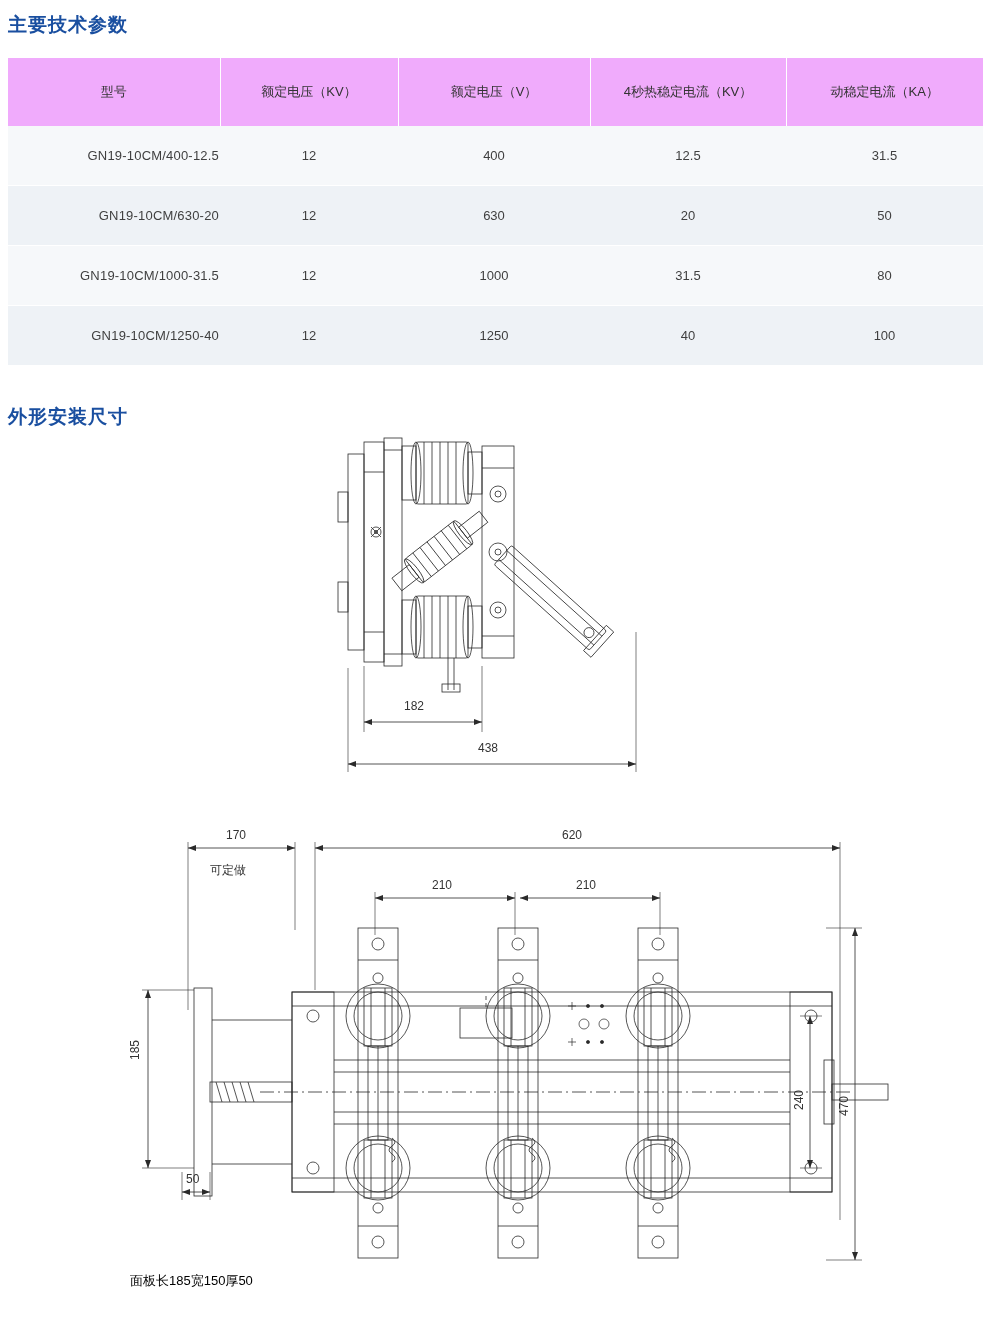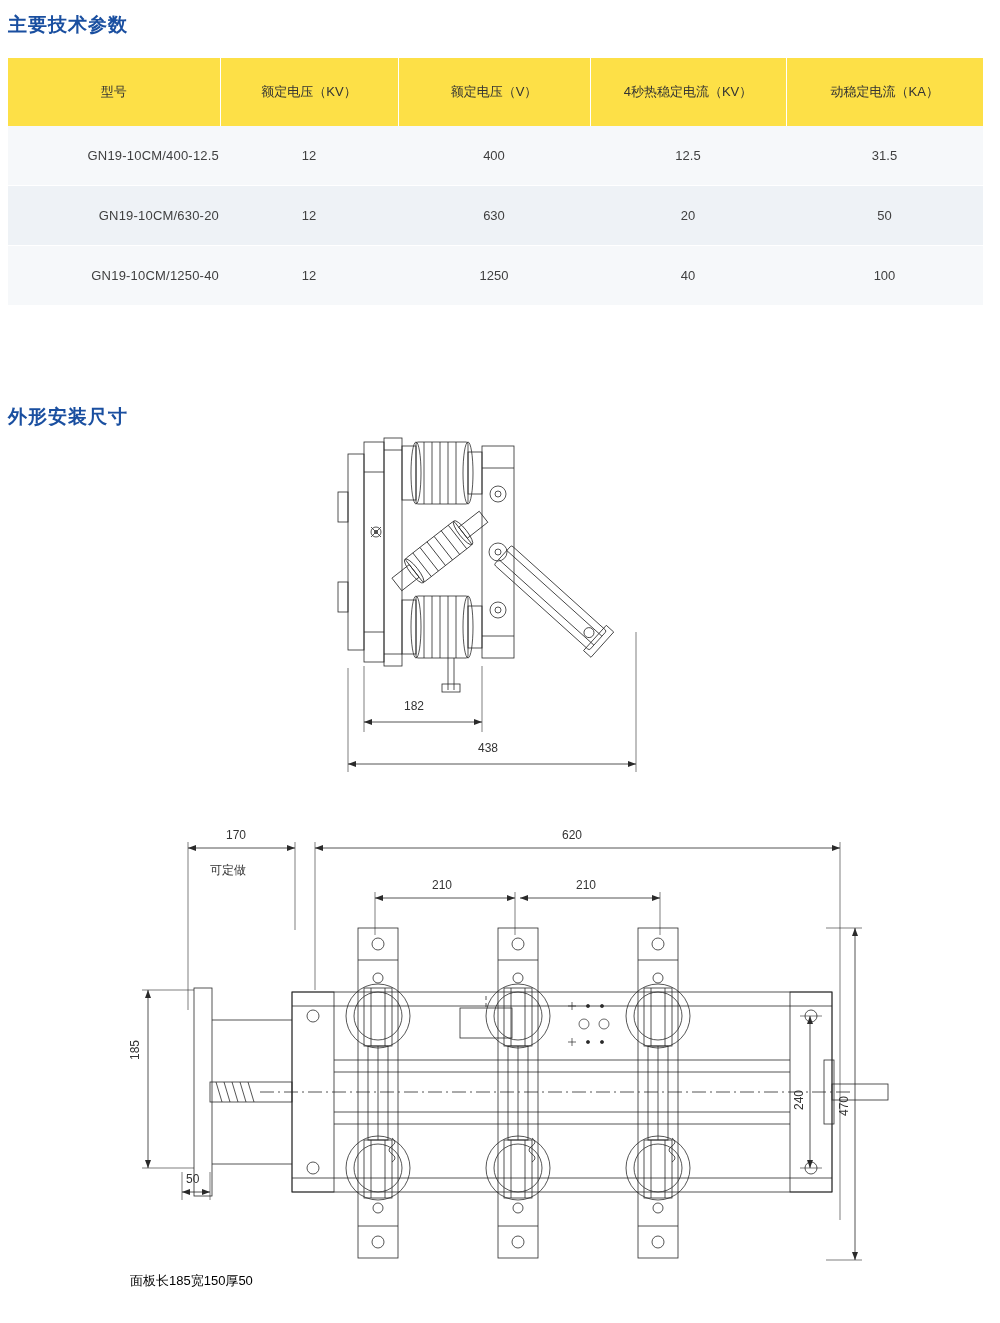--- a/index.html
+++ b/index.html
@@ -38,21 +38,21 @@
   .params-table {
     position: absolute;
     left: 8px;
     top: 58px;
     width: 975px;
     border-collapse: collapse;
     font-size: 12.5px;
     color: #3c3c3c;
   }
   .params-table th {
-    background: #fde047;
+    background: #f0abfc;
     font-weight: normal;
     height: 66px;
     text-align: center;
     border-right: 1px solid #ffffff;
     color: #333;
     font-size: 13px;
   }
   .params-table th:last-child { border-right: none; }
   .params-table td {
     height: 57px;
@@ -139,20 +139,27 @@
         <td>31.5</td>
       </tr>
       <tr>
         <td class="model">GN19-10CM/630-20</td>
         <td>12</td>
         <td>630</td>
         <td>20</td>
         <td>50</td>
       </tr>
       <tr>
+        <td class="model">GN19-10CM/1000-31.5</td>
+        <td>12</td>
+        <td>1000</td>
+        <td>31.5</td>
+        <td>80</td>
+      </tr>
+      <tr>
         <td class="model">GN19-10CM/1250-40</td>
         <td>12</td>
         <td>1250</td>
         <td>40</td>
         <td>100</td>
       </tr>
     </tbody>
   </table>
 
   <div class="section-title" id="title-dims">外形安装尺寸</div>

